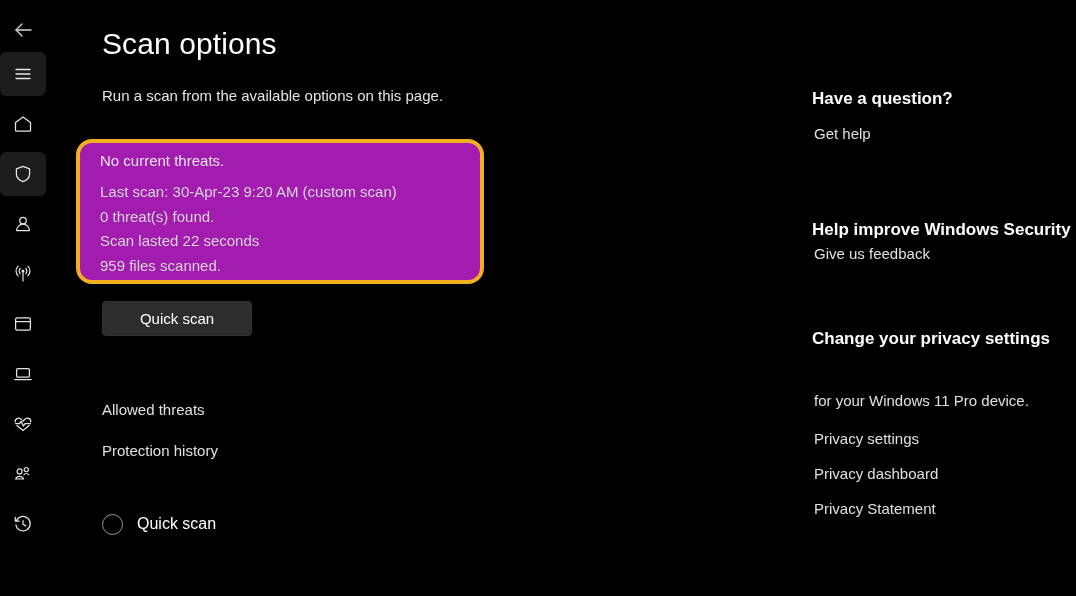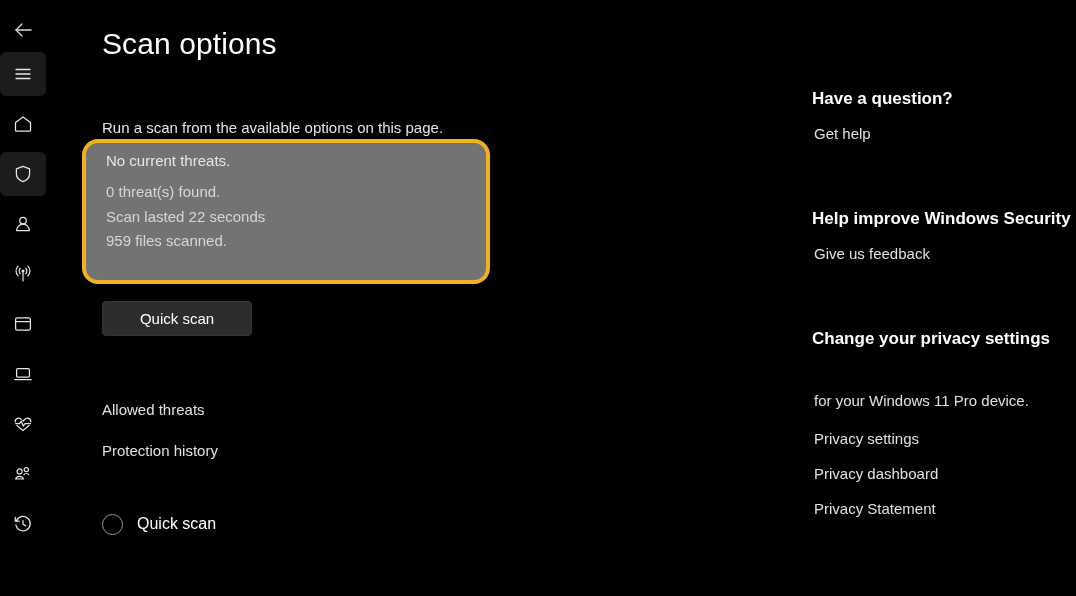--- a/index.html
+++ b/index.html
@@ -35,30 +35,29 @@
   #page-title {
     position:absolute; left:54px; top:25px;
     font-size:30px; font-weight:400; color:#ffffff;
     letter-spacing:0.1px; line-height:38px;
     white-space:nowrap;
   }
   #page-subtitle {
     position:absolute; left:54px; top:85px;
     font-size:15px; color:#e4e4e4; line-height:22px;
     white-space:nowrap;
-    margin-top:32px;
   }
 
   
   #status-box {
-    position:absolute; left:34px; top:139px;
+    position:absolute; left:28px; top:139px;
     width:408px; height:145px;
     border:4px solid #f2b01e;
     border-radius:16px;
-    background:#737373;
+    background:#a21caf;
   }
   #status-inner {
     position:absolute; left:20px; top:7px; right:8px;
   }
   #status-headline {
     font-size:15px; color:#e6e6e6; line-height:21px;
     margin-bottom:9px; white-space:nowrap;
   }
   .status-line {
     font-size:15px; color:#d6d6d6; line-height:24.5px;
@@ -116,21 +115,21 @@
     font-size:15px; color:#e0e0e0; line-height:21px;
     white-space:nowrap; cursor:pointer;
   }
   .rc-body {
     position:absolute; left:50px;
     font-size:15px; color:#e0e0e0; line-height:23px;
     white-space:nowrap;
   }
   #rc-h-question   { top:87px; }
   #rc-l-gethelp    { top:123px; }
-  #rc-h-improve    { top:207px; }
+  #rc-h-improve    { top:218px; }
   #rc-l-feedback   { top:243px; }
   #rc-h-privacy    { top:327px; }
   #rc-body-1       { top:366px; }
   #rc-body-2       { top:389px; }
   #rc-l-psettings  { top:428px; }
   #rc-l-pdash      { top:463px; }
   #rc-l-pstatement { top:498px; }
 </style>
 </head>
 <body>
@@ -235,20 +234,21 @@
   </nav>
 
   <main id="main">
 
     <h1 id="page-title">Scan options</h1>
     <p id="page-subtitle">Run a scan from the available options on this page.</p>
 
     <section id="status-box">
       <div id="status-inner">
         <div id="status-headline">No current threats.</div>
+        <div class="status-line">Last scan: 30-Apr-23 9:20 AM (custom scan)</div>
         <div class="status-line">0 threat(s) found.</div>
         <div class="status-line">Scan lasted 22 seconds</div>
         <div class="status-line">959 files scanned.</div>
       </div>
     </section>
 
     <button id="quick-scan-button">Quick scan</button>
 
     <a class="text-link" id="link-allowed-threats">Allowed threats</a>
     <a class="text-link" id="link-protection-history">Protection history</a>

